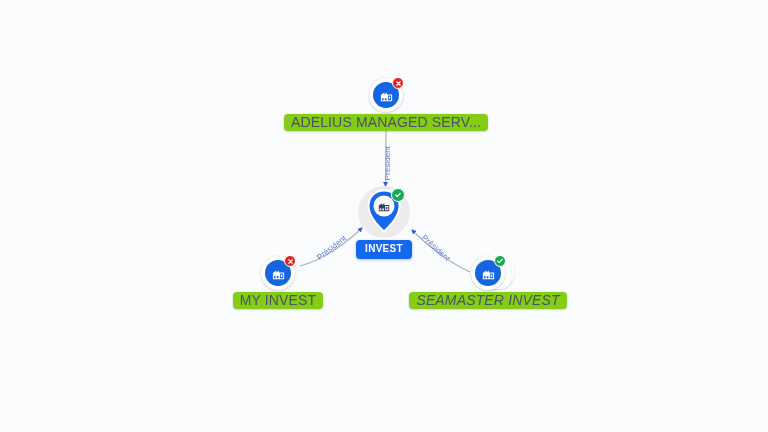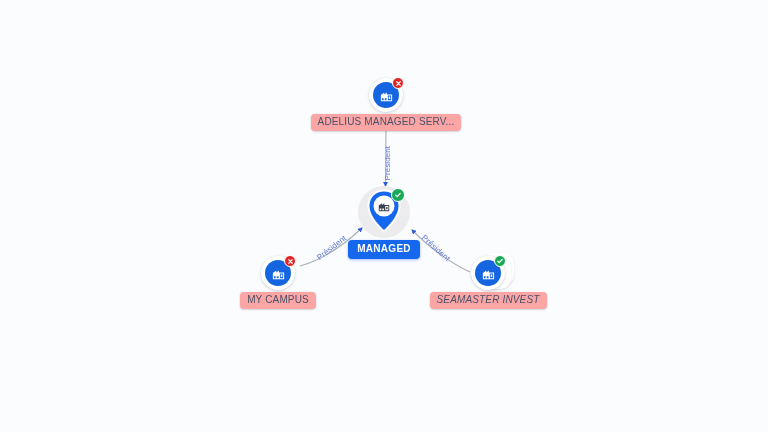--- a/index.html
+++ b/index.html
@@ -136,23 +136,23 @@
     align-items: center;
     justify-content: center;
     z-index: 7;
   }
 
   
   .node-label {
     margin-top: 2px;
     padding: 2px 7px 3px 7px;
     border-radius: 4px;
-    background: #fca5a5;
+    background: #84cc16;
     color: #4a5168;
-    font-size: 10px;
+    font-size: 14px;
     letter-spacing: 0.15px;
     line-height: 12px;
     white-space: nowrap;
     box-shadow: 0 1px 2px rgba(40,50,80,0.18), 0 0 0 0.5px rgba(40,50,80,0.06);
   }
   .node-label.primary {
     background: #1567ed;
     color: #ffffff;
     font-weight: bold;
     font-size: 10px;
@@ -225,38 +225,38 @@
         <svg width="14" height="14" viewBox="0 0 24 24" fill="#3b4252">
           <path d="M3 21V11.2L8.4 7.2V10.2L12.6 7.2V10.4H21V21H3Z M4.6 19.4H7.4V16.2H4.6Z M9.2 19.4H12V16.2H9.2Z M14.2 19.4H19.4V12H14.2Z M15.6 17.4H18V13.6H15.6Z"></path>
         </svg>
       </div>
       <div class="pin-badge">
         <svg width="8" height="8" viewBox="0 0 12 12">
           <path d="M2.6 6.2 L4.8 8.4 L9.2 3.8" stroke="#ffffff" stroke-width="1.9" fill="none" stroke-linecap="round" stroke-linejoin="round"></path>
         </svg>
       </div>
     </div>
-    <div class="node-label primary">MANAGED</div>
+    <div class="node-label primary">INVEST</div>
   </div>
 
   <div class="node" style="left:243px; top:256px; width:70px;">
     <div class="icon-wrap">
       <div class="icon-halo"></div>
       <div class="icon-disc">
         <svg width="15" height="15" viewBox="0 0 24 24" fill="#ffffff">
           <path d="M3 21V11.2L8.4 7.2V10.2L12.6 7.2V10.4H21V21H3Z M4.6 19.4H7.4V16.2H4.6Z M9.2 19.4H12V16.2H9.2Z M14.2 19.4H19.4V12H14.2Z M15.6 17.4H18V13.6H15.6Z"></path>
         </svg>
       </div>
       <div class="badge badge-error">
         <svg width="7" height="7" viewBox="0 0 12 12">
           <path d="M3 3 L9 9 M9 3 L3 9" stroke="#ffffff" stroke-width="2" stroke-linecap="round"></path>
         </svg>
       </div>
     </div>
-    <div class="node-label">MY CAMPUS</div>
+    <div class="node-label">MY INVEST</div>
   </div>
 
   <div class="node" style="left:433px; top:256px; width:110px;font-style:italic;">
     <div class="icon-wrap">
       <div class="stack-card stack-1"></div>
       <div class="stack-card stack-2"></div>
       <div class="icon-halo"></div>
       <div class="icon-disc">
         <svg width="15" height="15" viewBox="0 0 24 24" fill="#ffffff">
           <path d="M3 21V11.2L8.4 7.2V10.2L12.6 7.2V10.4H21V21H3Z M4.6 19.4H7.4V16.2H4.6Z M9.2 19.4H12V16.2H9.2Z M14.2 19.4H19.4V12H14.2Z M15.6 17.4H18V13.6H15.6Z"></path>

